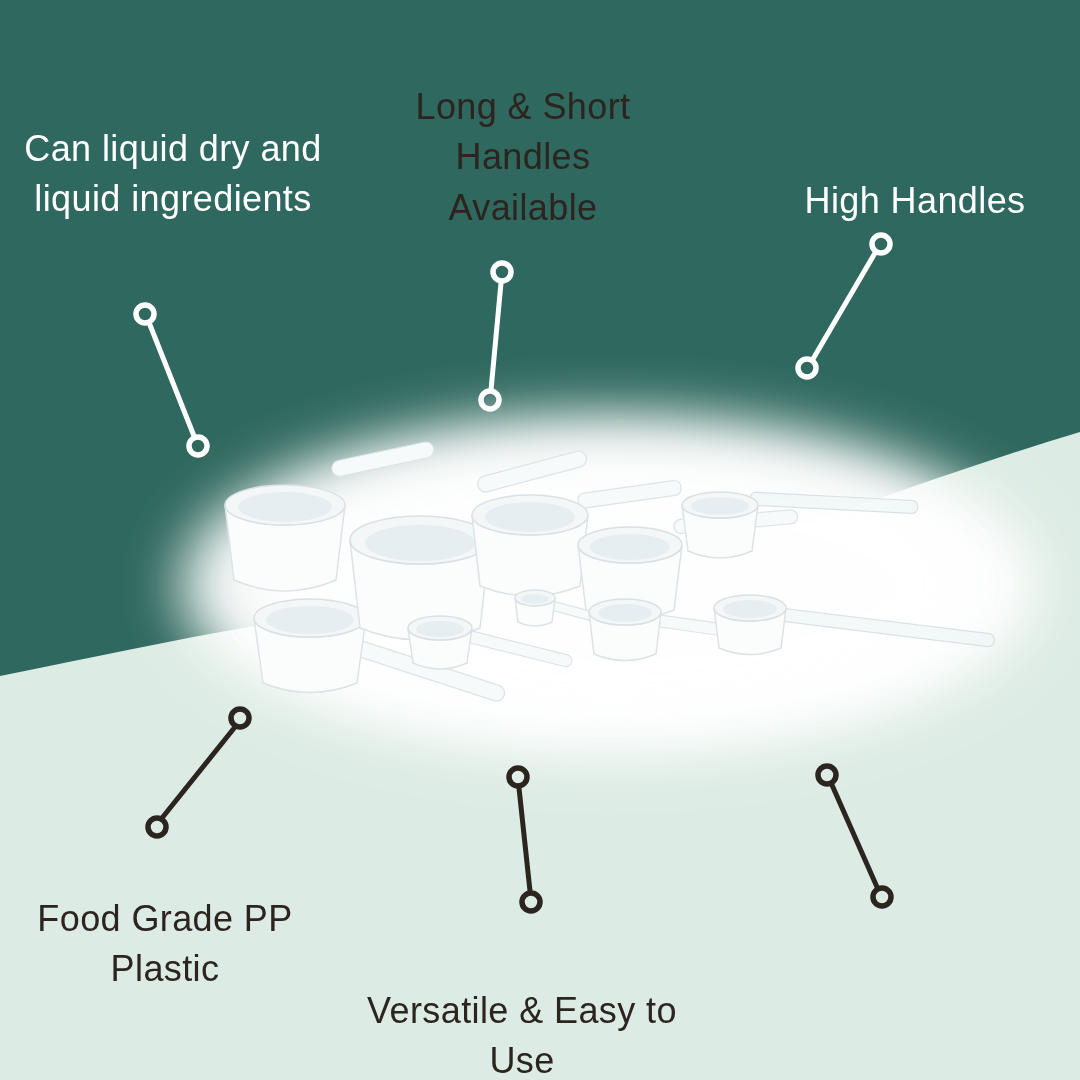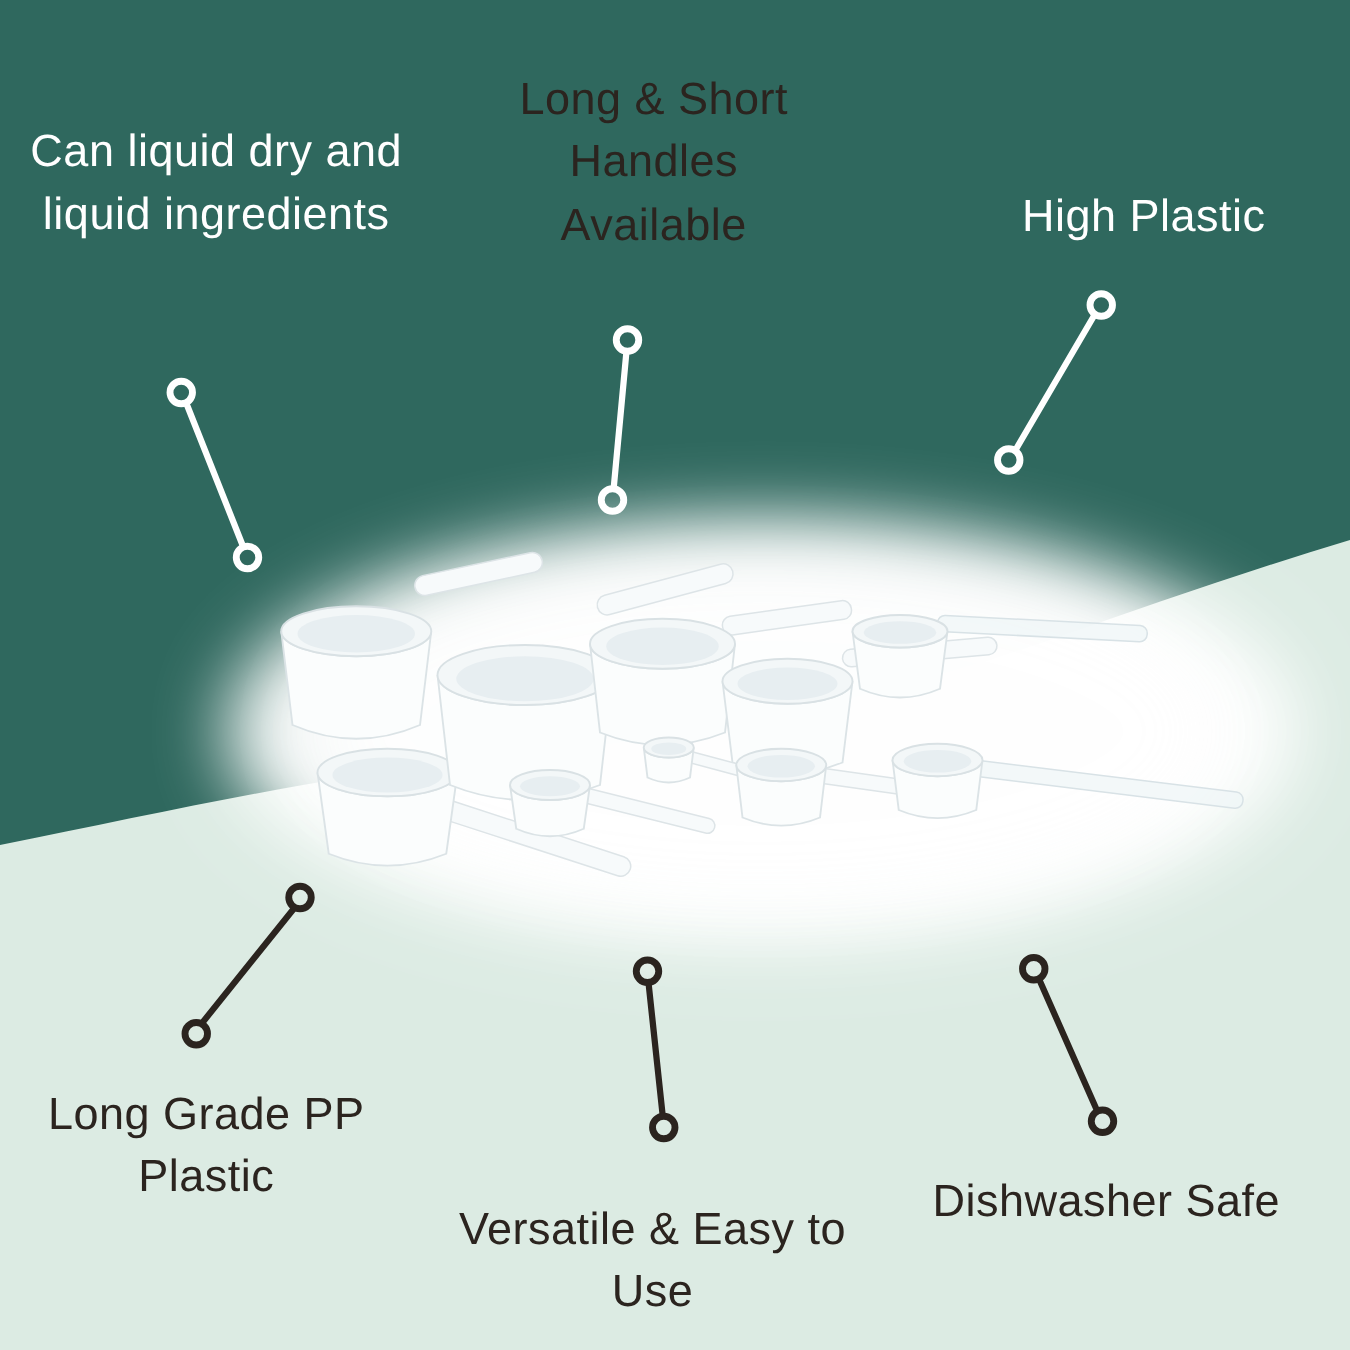--- a/index.html
+++ b/index.html
@@ -5,21 +5,21 @@
   html,body{margin:0;padding:0;}
   body{
     width:1080px;height:1080px;position:relative;overflow:hidden;
     background:#2f685e;
     font-family:"Liberation Sans", sans-serif;
   }
   .canvas{position:absolute;inset:0;width:1080px;height:1080px;}
   svg.layer{position:absolute;left:0;top:0;width:1080px;height:1080px;}
   .label{
     position:absolute;text-align:center;font-size:36px;line-height:1.4;
-    letter-spacing:.4px;font-weight:400;
+    letter-spacing:.4px;font-weight:400;margin-top:28px;
   }
   .label.light{color:#ffffff;}
   .label.dark{color:#2b241f;}
   .pin-line{stroke-width:5;stroke-linecap:round;}
   .pin-ring{fill:none;stroke-width:5.5;}
   .pin-white .pin-line{stroke:#ffffff;}
   .pin-white .pin-ring{stroke:#ffffff;}
   .pin-dark .pin-line{stroke:#2b241f;}
   .pin-dark .pin-ring{stroke:#2b241f;}
   .cup-body{fill:#fbfdfd;stroke:#dbe3e6;stroke-width:1.5;}
@@ -127,21 +127,20 @@
       <line class="pin-line" x1="832" y1="785" x2="877" y2="887"></line>
       <circle class="pin-ring" cx="827" cy="775" r="9"></circle>
       <circle class="pin-ring" cx="882" cy="897" r="9"></circle>
     </g>
   </svg>
 
   <div class="label light" style="left:8px;top:96px;width:330px;">Can liquid dry and liquid ingredients</div>
 
   <div class="label dark" style="left:398px;top:54px;width:250px;">Long &amp; Short Handles Available</div>
 
-  <div class="label light" style="left:765px;top:148px;width:300px;">High Plastic</div>
+  <div class="label light" style="left:765px;top:148px;width:300px;">High Handles</div>
 
-  <div class="label dark" style="left:10px;top:866px;width:310px;">Long Grade PP Plastic</div>
+  <div class="label dark" style="left:10px;top:866px;width:310px;">Food Grade PP Plastic</div>
 
   <div class="label dark" style="left:337px;top:958px;width:370px;">Versatile &amp; Easy to Use</div>
 
-  <div class="label dark" style="left:715px;top:936px;width:340px;">Dishwasher Safe</div>
 
 </div>
 
 </body></html>

